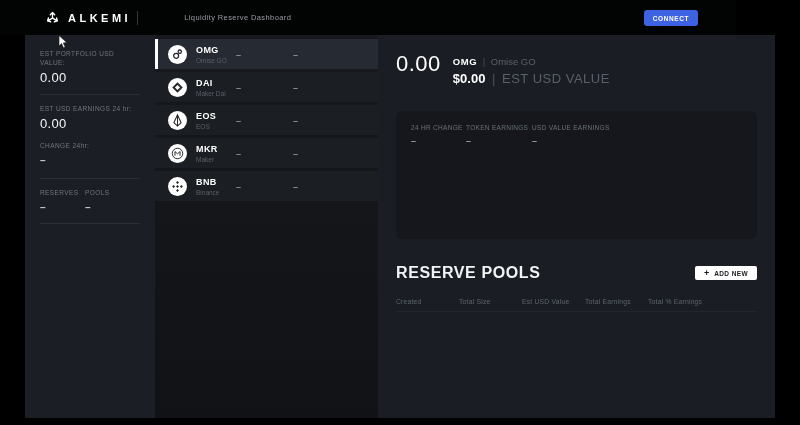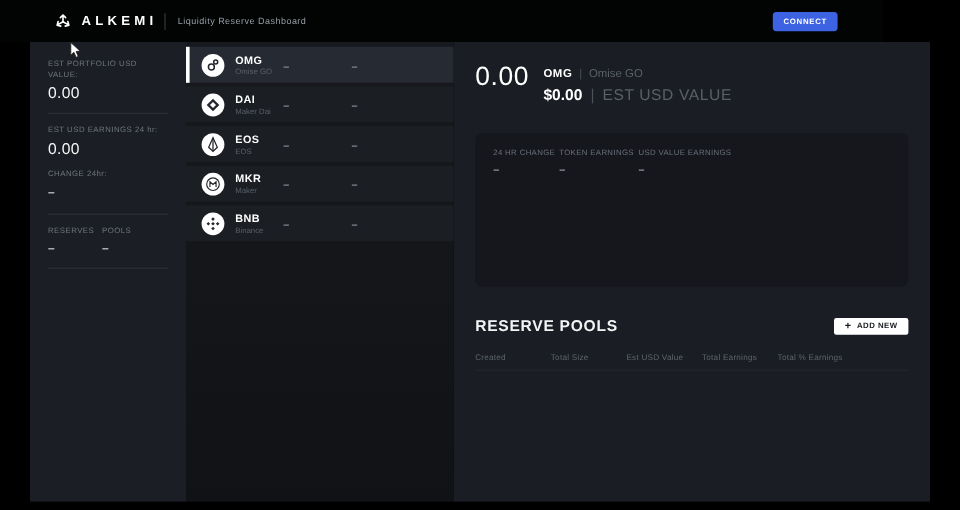--- a/index.html
+++ b/index.html
@@ -9,21 +9,21 @@
     font-family:"Liberation Sans", sans-serif;
     -webkit-font-smoothing:antialiased;
   }
 
   
   .topbar { position:absolute; left:0; top:0; width:736px; height:35px; background:#020303; display:flex; align-items:center; }
   .brand { display:flex; align-items:center; margin-left:45px; }
   .brand-icon { width:15px; height:15px; margin-right:8px; }
   .brand-name { color:#fff; font-size:11px; font-weight:bold; letter-spacing:3.5px; }
   .topbar-sep { width:1px; height:14px; background:#32373d; margin:0 10px 0 6px; }
-  .topbar-title { color:#989ea5; font-size:7.5px; letter-spacing:0.4px; }
+  .topbar-title { color:#989ea5; font-size:7.5px; letter-spacing:0.4px;margin-left:36px; }
   .connect-btn { position:absolute; right:38px; top:10px; height:16px; min-width:54px; padding:0 8px;
     background:#3d63e2; border:none; border-radius:3px; color:#fff; font-size:6.5px; font-weight:bold;
     letter-spacing:0.6px; display:flex; align-items:center; justify-content:center; cursor:pointer;
     font-family:"Liberation Sans", sans-serif; }
 
   
   .sidebar { position:absolute; left:25px; top:35px; width:130px; height:383px; background:#1b1e24; padding:14px 15px; }
   .sb-label { color:#70777f; font-size:6.5px; letter-spacing:0.4px; line-height:9px; }
   .sb-value { color:#f6f7f8; font-size:13px; margin-top:3px; letter-spacing:0.3px; }
   .sb-dash  { color:#c6cbd1; font-size:10px; font-weight:bold; margin-top:5px; }
@@ -59,21 +59,21 @@
   .d-usd { color:#fff; font-weight:bold; }
   .d-usdlabel { color:#596069; letter-spacing:0.5px; }
 
   .d-card { margin-top:25px; height:128px; background:#15171c; border-radius:6px; padding:13px 15px; display:flex; }
   .stat { flex:none; }
   .stat:nth-child(1){ width:55px; } .stat:nth-child(2){ width:66px; } .stat:nth-child(3){ width:110px; }
   .stat-label { color:#6a717b; font-size:6.5px; letter-spacing:0.3px; }
   .stat-value { color:#9aa0a8; font-size:9px; font-weight:bold; margin-top:5px; }
 
   .pools-head { margin-top:25px; display:flex; align-items:center; justify-content:space-between; }
-  .pools-title { color:#f2f3f5; font-size:13px; font-weight:bold; letter-spacing:0.6px; }
+  .pools-title { color:#f2f3f5; font-size:16px; font-weight:bold; letter-spacing:0.6px; }
   .add-btn { background:#fff; color:#17191d; border:none; border-radius:2px; height:14px; padding:0 9px;
     display:flex; align-items:center; cursor:pointer; font-family:"Liberation Sans", sans-serif; }
   .add-plus { font-size:9px; font-weight:bold; margin-right:5px; line-height:1; }
   .add-label { font-size:6.5px; font-weight:bold; letter-spacing:0.4px; }
 
   .pool-cols { display:flex; margin-top:16px; padding-bottom:6px; border-bottom:1px solid rgba(255,255,255,0.04); }
   .pool-col { width:63px; color:#5d646e; font-size:6.8px; letter-spacing:0.2px; }
   .empty-msg { text-align:center; color:#fff; font-size:8.5px; font-weight:bold; margin-top:13px; letter-spacing:0.3px; }
 
   

